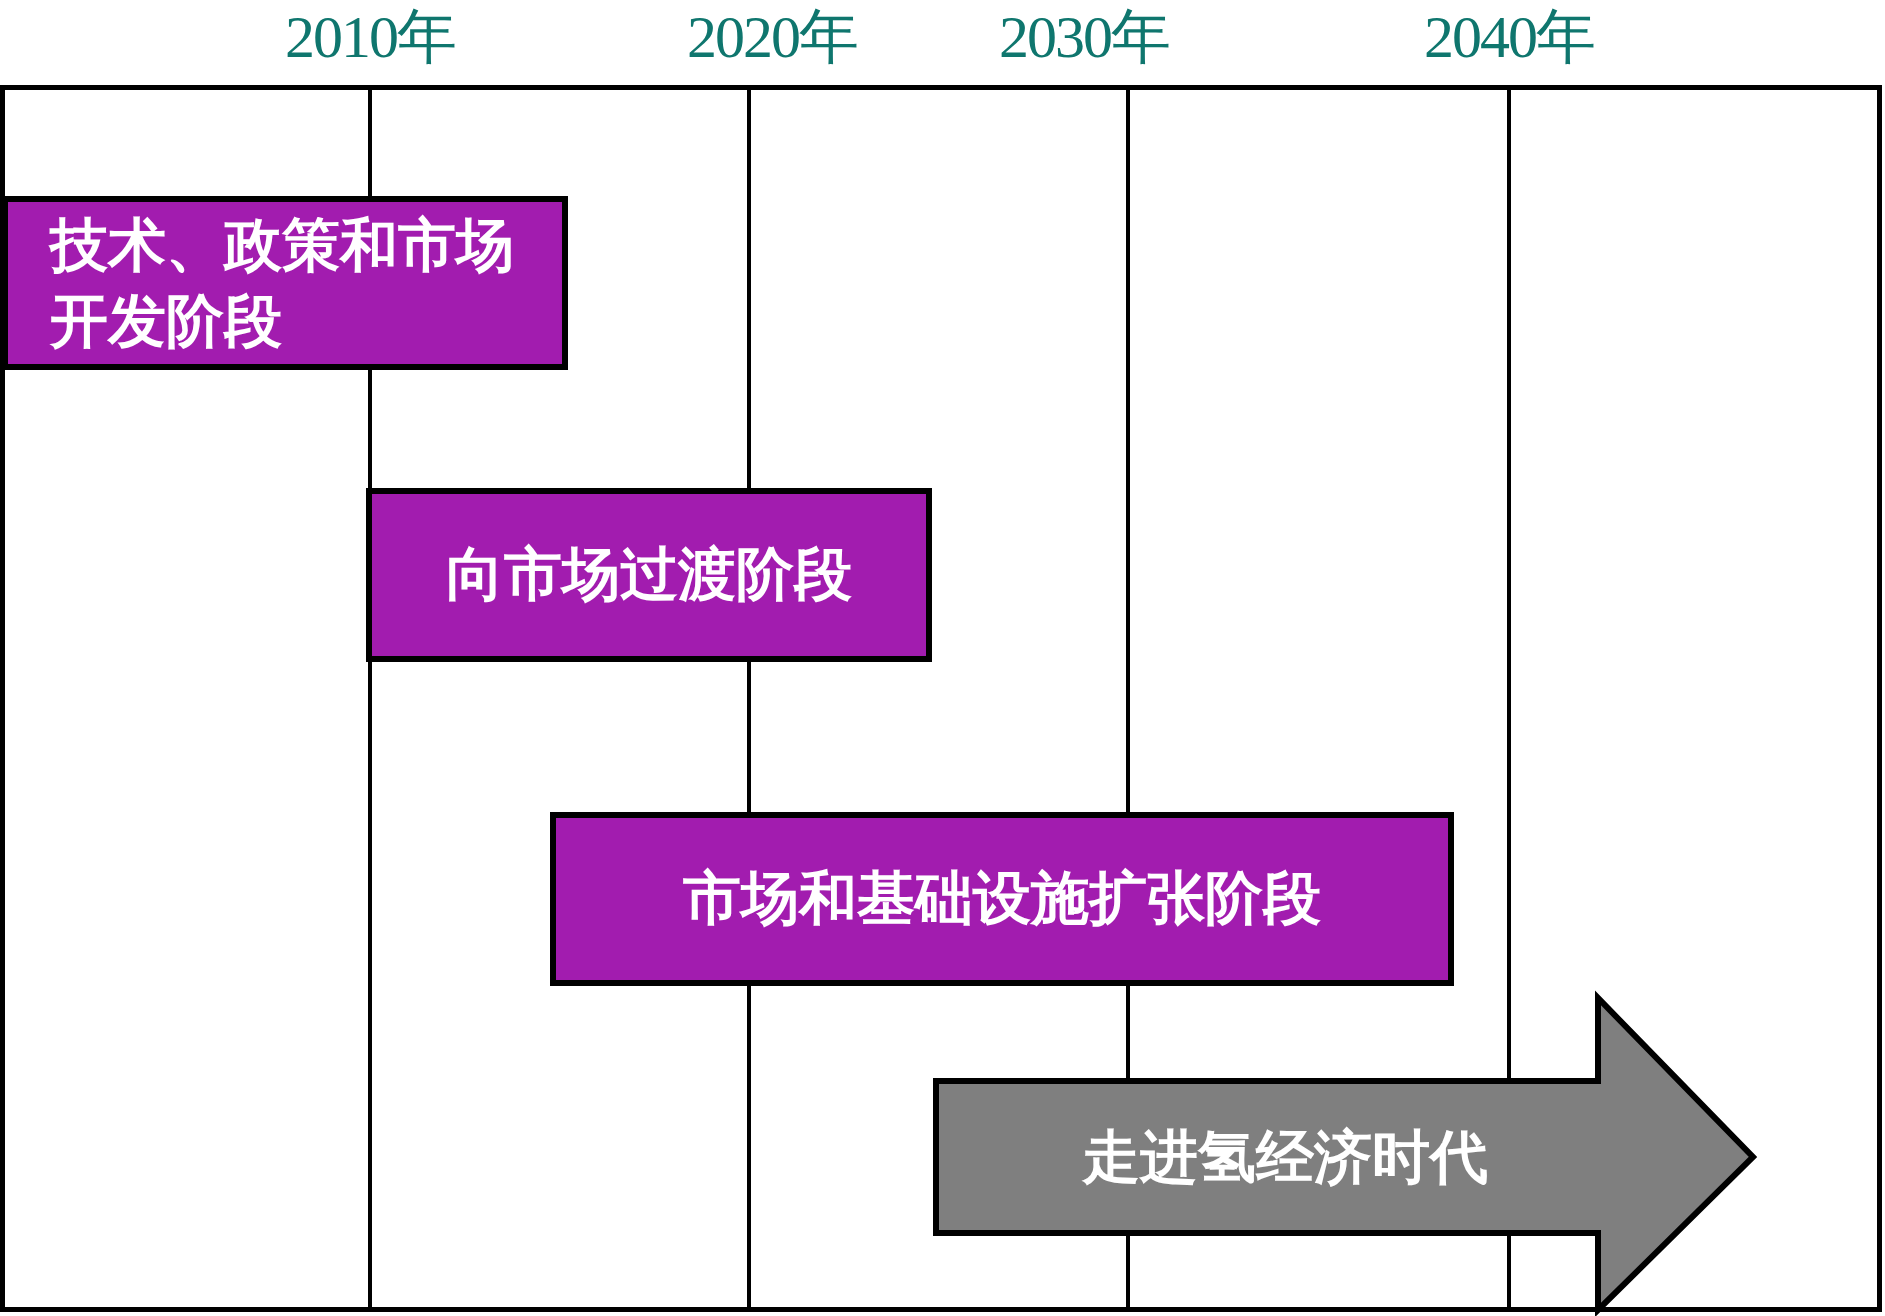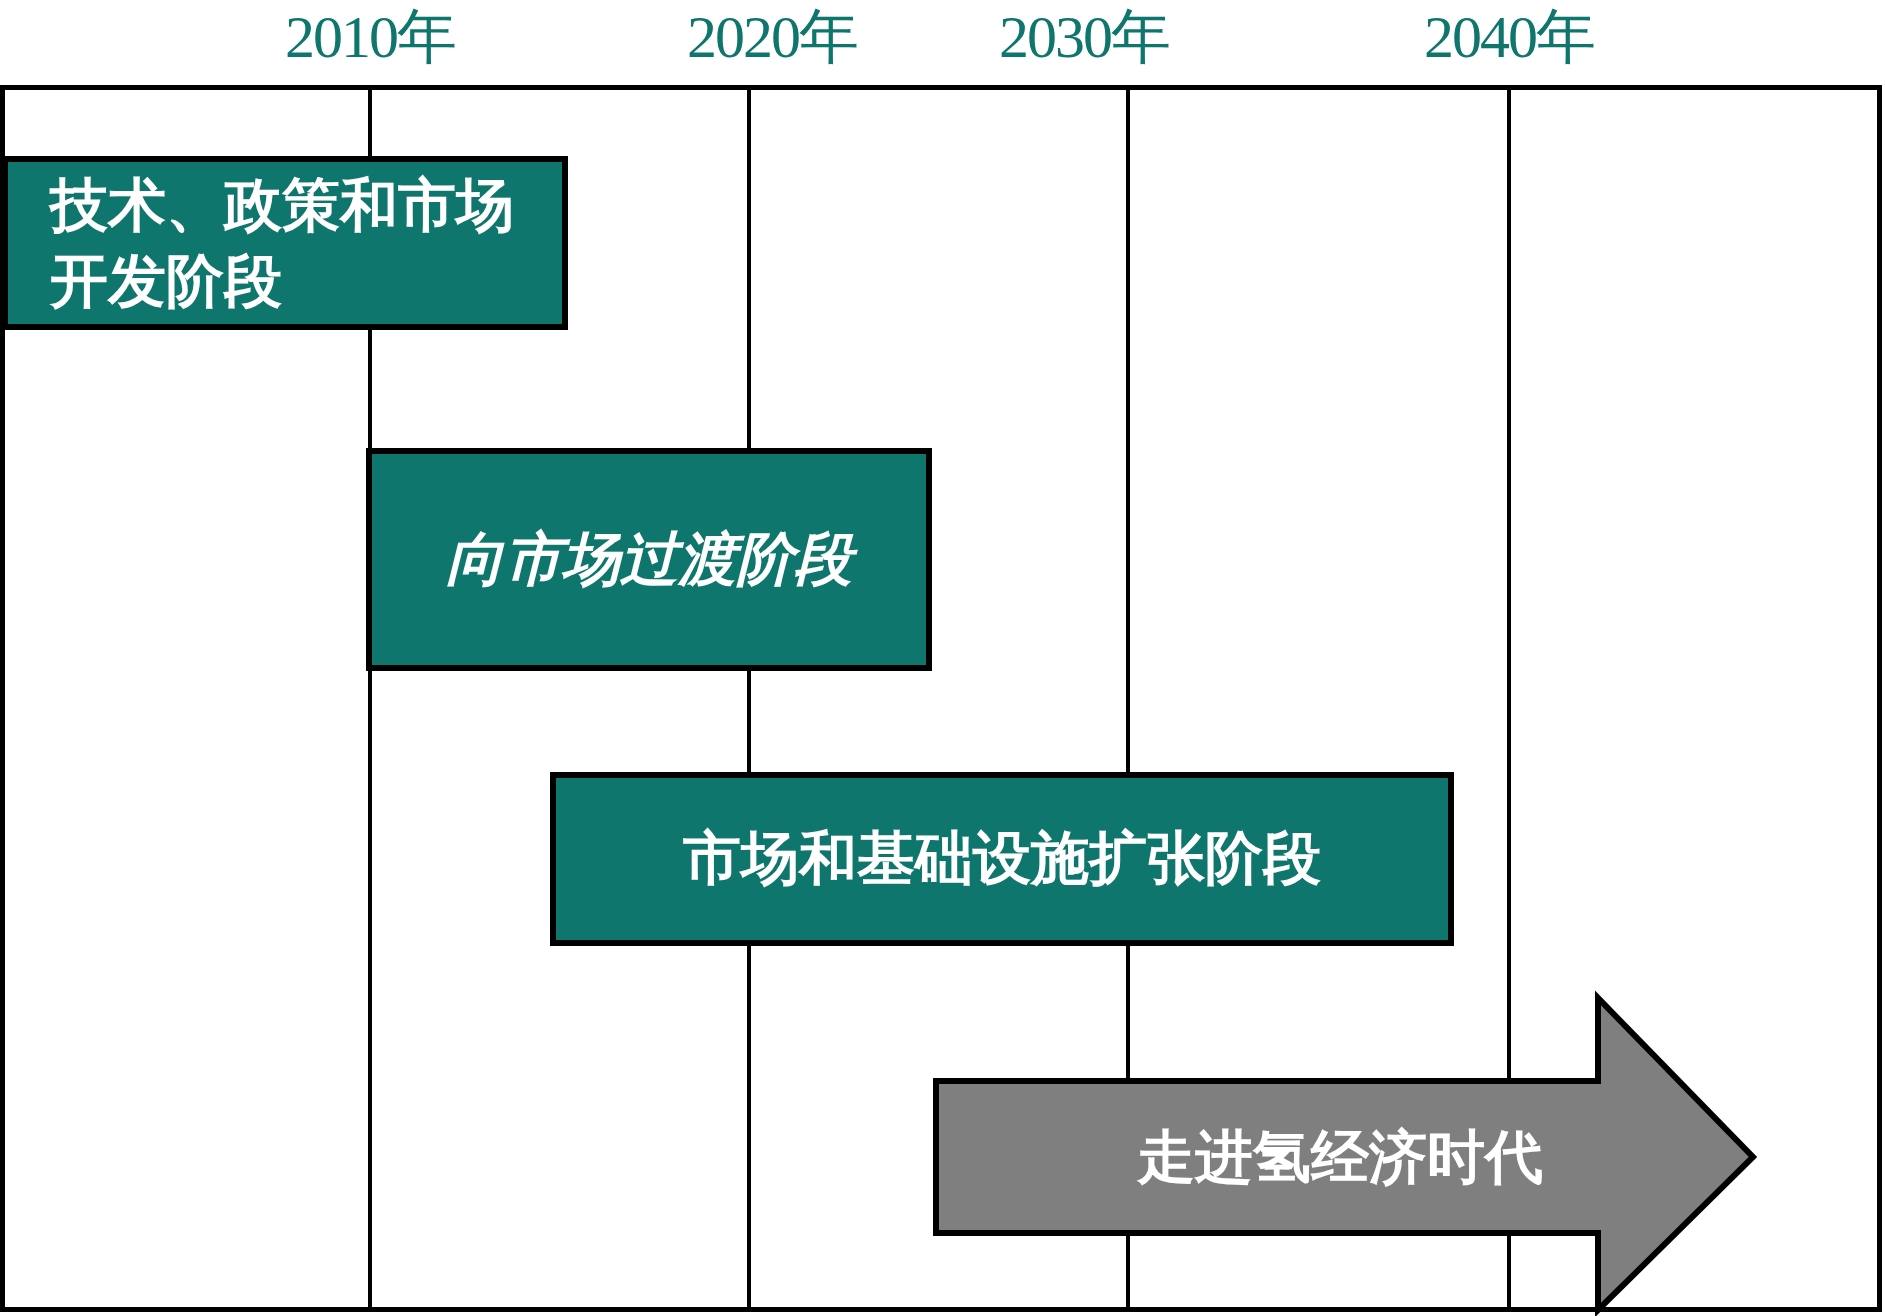--- a/index.html
+++ b/index.html
@@ -11,33 +11,33 @@
     text-align:center; transform:translateX(-50%);
     letter-spacing:-2px;
   }
   .frame {
     position:absolute; left:0; top:85px; width:1882px; height:1227px;
     box-sizing:border-box; border:5px solid #000; border-left-width:5px;
   }
   .vline { position:absolute; top:85px; height:1227px; width:4px; background:#000; }
   .phase-box {
     position:absolute; box-sizing:border-box;
-    border:6px solid #000; background:#0f766e; color:#fff;
+    border:6px solid #000; background:#a21caf; color:#fff;
     font-family:"DejaVu Sans","Liberation Sans",sans-serif; font-weight:bold;
-    font-size:58px; display:flex; align-items:center;
+    font-size:58px; display:flex; align-items:center;margin-top:40px;
   }
   .phase-box span { display:block; }
   #phase1 { left:2px; top:156px; width:566px; height:174px; padding-left:42px; line-height:76px; align-items:center; }
   #phase1 span { width:470px; white-space:normal; word-break:break-all; }
-  #phase2 { left:366px; top:448px; width:566px; height:223px; justify-content:center;font-style:italic; }
+  #phase2 { left:366px; top:448px; width:566px; height:174px; justify-content:center; }
   #phase3 { left:550px; top:772px; width:904px; height:174px; justify-content:center; }
   #arrow { position:absolute; left:0; top:0; width:1885px; height:1316px; pointer-events:none; }
   .arrow-label {
     position:absolute; left:1082px; top:1080px; width:516px; height:155px;
-    display:flex; align-items:center; justify-content:center;
+    display:flex; align-items:center; justify-content:flex-start;
     color:#fff; font-family:"DejaVu Sans","Liberation Sans",sans-serif; font-weight:bold;
     font-size:58px;
   }
 </style>
 </head>
 <body>
 
 <div class="year-label" style="left:370px;">2010年</div>
 <div class="year-label" style="left:772px;">2020年</div>
 <div class="year-label" style="left:1084px;">2030年</div>

